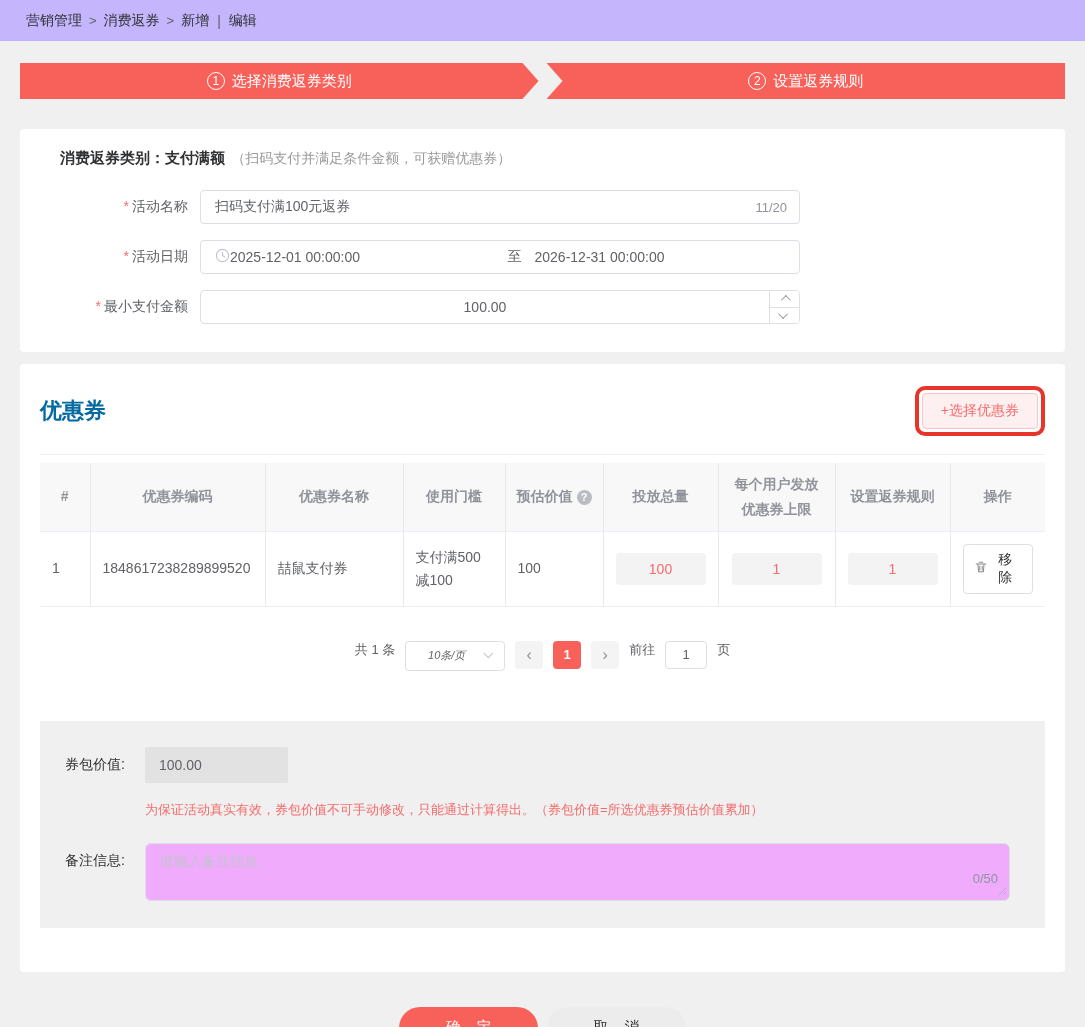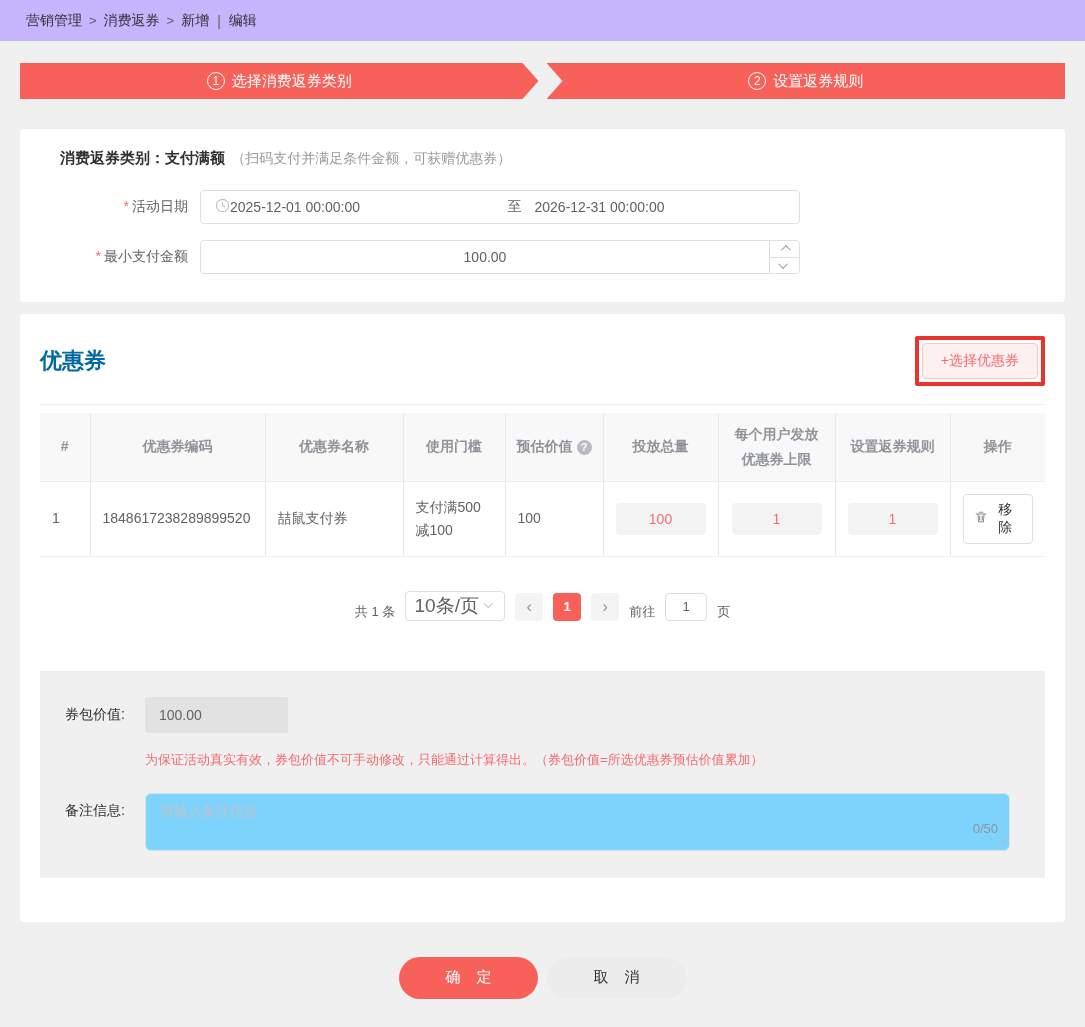--- a/index.html
+++ b/index.html
@@ -69,21 +69,21 @@
   .chev { width:7px; height:7px; border-top:1px solid #999; border-right:1px solid #999; }
   .chev.up { transform:rotate(-45deg) translateY(2px); }
   .chev.down { transform:rotate(135deg) translateY(2px); }
   
   .section-head {
     display:flex; align-items:center; justify-content:space-between;
     padding:0 0 18px 0; border-bottom:1px solid #f0f0f0; margin:0 0 0 0;
   }
   .section-title { font-size:22px; font-weight:bold; color:#0369a1; }
   .annotation-ring {
-    border:4px solid #e8352b; border-radius:2px; padding:3px; display:inline-block;
+    border:4px solid #e8352b; border-radius:10px; padding:3px; display:inline-block;
   }
   .select-coupon-btn {
     background:#fef0f0; color:#f56c6c; border:1px solid #fbc4c4; border-radius:4px;
     font-size:14px; padding:8px 18px; cursor:pointer; font-family:"Liberation Sans", sans-serif;
   }
   
   table { border-collapse:collapse; table-layout:fixed; width:1005px; margin-top:8px; }
   th, td { border-right:1px solid #e9e9eb; font-weight:normal; }
   th:last-child, td:last-child { border-right:none; }
   thead th {
@@ -106,28 +106,28 @@
     color:#f56c6c; text-align:center; font-size:14px; margin:0 auto; display:block;
     font-family:"Liberation Sans", sans-serif;
   }
   .remove-btn {
     border:1px solid #dcdfe6; background:#fff; border-radius:4px; color:#303133;
     font-size:14px; padding:6px 10px; cursor:pointer; display:inline-flex;
     align-items:center; gap:5px; letter-spacing:4px; font-family:"Liberation Sans", sans-serif;
   }
   
   .pagination {
-    display:flex; align-items:flex-end; justify-content:center; gap:10px; margin-top:34px;
+    display:flex; align-items:flex-start; justify-content:center; gap:10px; margin-top:34px;
     color:#606266; font-size:13px;
   }
   .page-size-select {
     width:100px; height:30px; border:1px solid #dcdfe6; border-radius:4px;
     display:flex; align-items:center; cursor:pointer; background:#fff;
   }
-  .page-size-select .label { flex:1; text-align:center; color:#606266; font-size:19px; }
+  .page-size-select .label { flex:1; text-align:center; color:#606266; font-size:11px;font-style:italic; }
   .dd-chev { width:7px; height:7px; border-top:1px solid #c0c4cc; border-right:1px solid #c0c4cc; transform:rotate(135deg) translateY(3px); margin-right:10px; }
   .page-btn {
     width:28px; height:28px; border-radius:4px; background:#f4f4f5; border:none;
     display:flex; align-items:center; justify-content:center; cursor:pointer;
     color:#909399; font-size:16px; font-family:"Liberation Sans", sans-serif;
   }
   .page-btn.active { background:#f8605a; color:#fff; font-weight:bold; font-size:13px; }
   .goto-input {
     width:42px; height:28px; border:1px solid #dcdfe6; border-radius:4px;
     text-align:center; font-size:13px; color:#606266; outline:none;
@@ -139,21 +139,21 @@
   }
   .pkg-row { display:flex; align-items:flex-start; }
   .pkg-label { width:80px; flex:none; color:#303133; font-size:14px; padding-top:9px; }
   .pkg-value-input {
     width:143px; height:36px; background:#e2e2e2; border:none; border-radius:2px;
     padding:0 14px; color:#606266; font-size:14px; font-family:"Liberation Sans", sans-serif;
   }
   .pkg-hint { color:#f56c6c; font-size:13px; margin:18px 0 24px 80px; }
   .remark-wrap { position:relative; width:865px; }
   .remark-textarea {
-    width:865px; height:58px; border:1px solid #dcdfe6; border-radius:6px; background:#7dd3fc;
+    width:865px; height:58px; border:1px solid #dcdfe6; border-radius:6px; background:#f0abfc;
     padding:9px 14px 18px 14px; font-size:14px; color:#606266; outline:none; resize:none;
     font-family:"Liberation Sans", sans-serif;
   }
   .remark-textarea::placeholder { color:#c0c4cc; }
   .remark-counter { position:absolute; right:12px; bottom:18px; color:#909399; font-size:13px; }
   .resize-handle { position:absolute; right:3px; bottom:5px; }
   
   .footer-actions { display:flex; justify-content:center; gap:9px; margin-top:35px; }
   .btn-pill {
     height:42px; border:none; border-radius:21px; font-size:15px; cursor:pointer;
@@ -185,20 +185,29 @@
     <span>设置返券规则</span>
   </div>
 </div>
 
 <div class="card card-1">
   <div class="category-line">
     <span class="category-label">消费返券类别：</span><span class="category-value">支付满额</span>
     <span class="category-hint">（扫码支付并满足条件金额，可获赠优惠券）</span>
   </div>
 
+  <div class="form-row">
+    <div class="form-label">
+      <span class="req">*</span><span>活动名称</span>
+    </div>
+    <div class="ctl">
+      <input type="text" class="name-input" value="扫码支付满100元返券" style="">
+      <span class="counter">11/20</span>
+    </div>
+  </div>
 
   <div class="form-row">
     <div class="form-label">
       <span class="req">*</span><span>活动日期</span>
     </div>
     <div class="ctl">
       <span class="clock-icon">
         <svg width="15" height="15" viewBox="0 0 16 16">
             <circle cx="8" cy="8" r="6.5" fill="none" stroke="#c0c4cc" stroke-width="1.2"></circle>
             <path d="M8 4.5V8l2.5 1.5" fill="none" stroke="#c0c4cc" stroke-width="1.2" stroke-linecap="round"></path>

